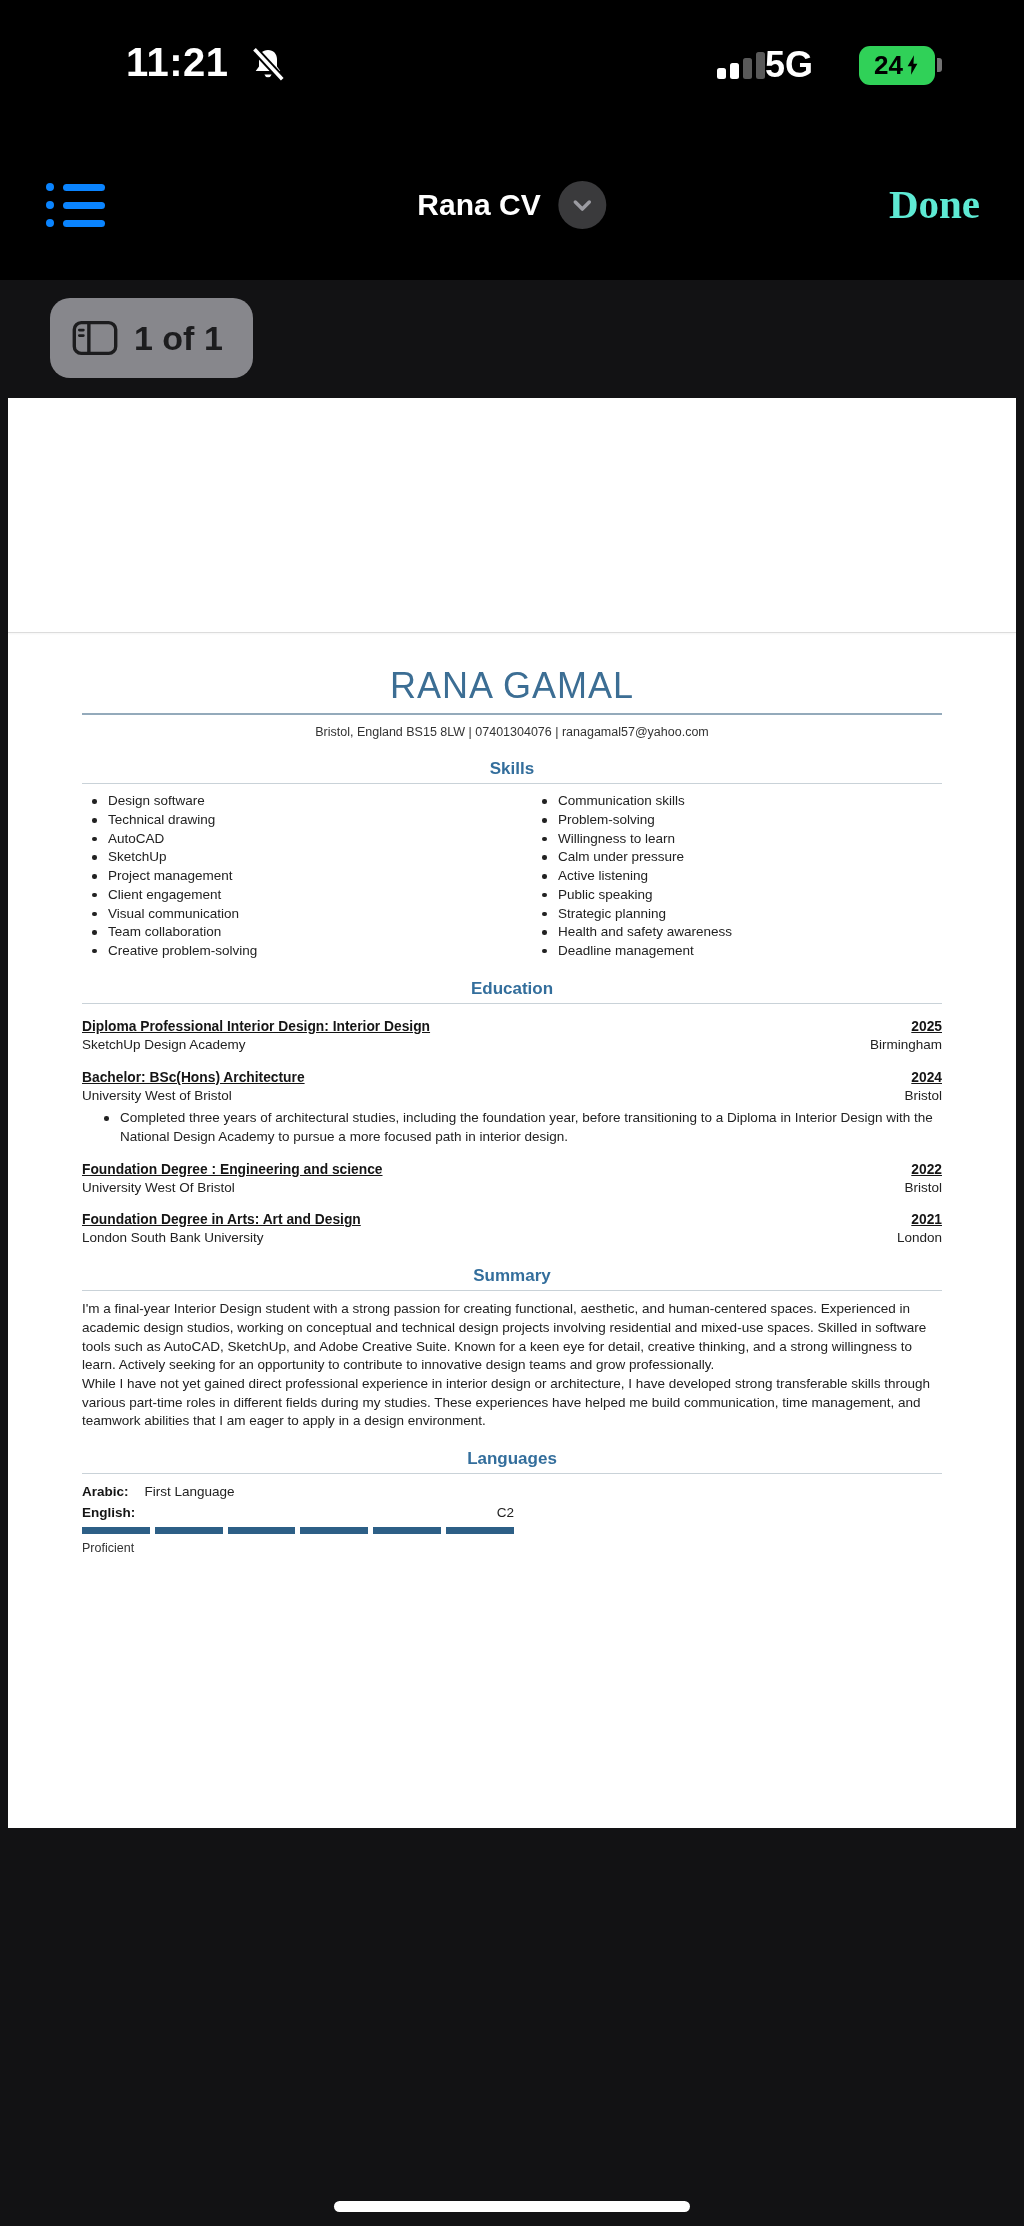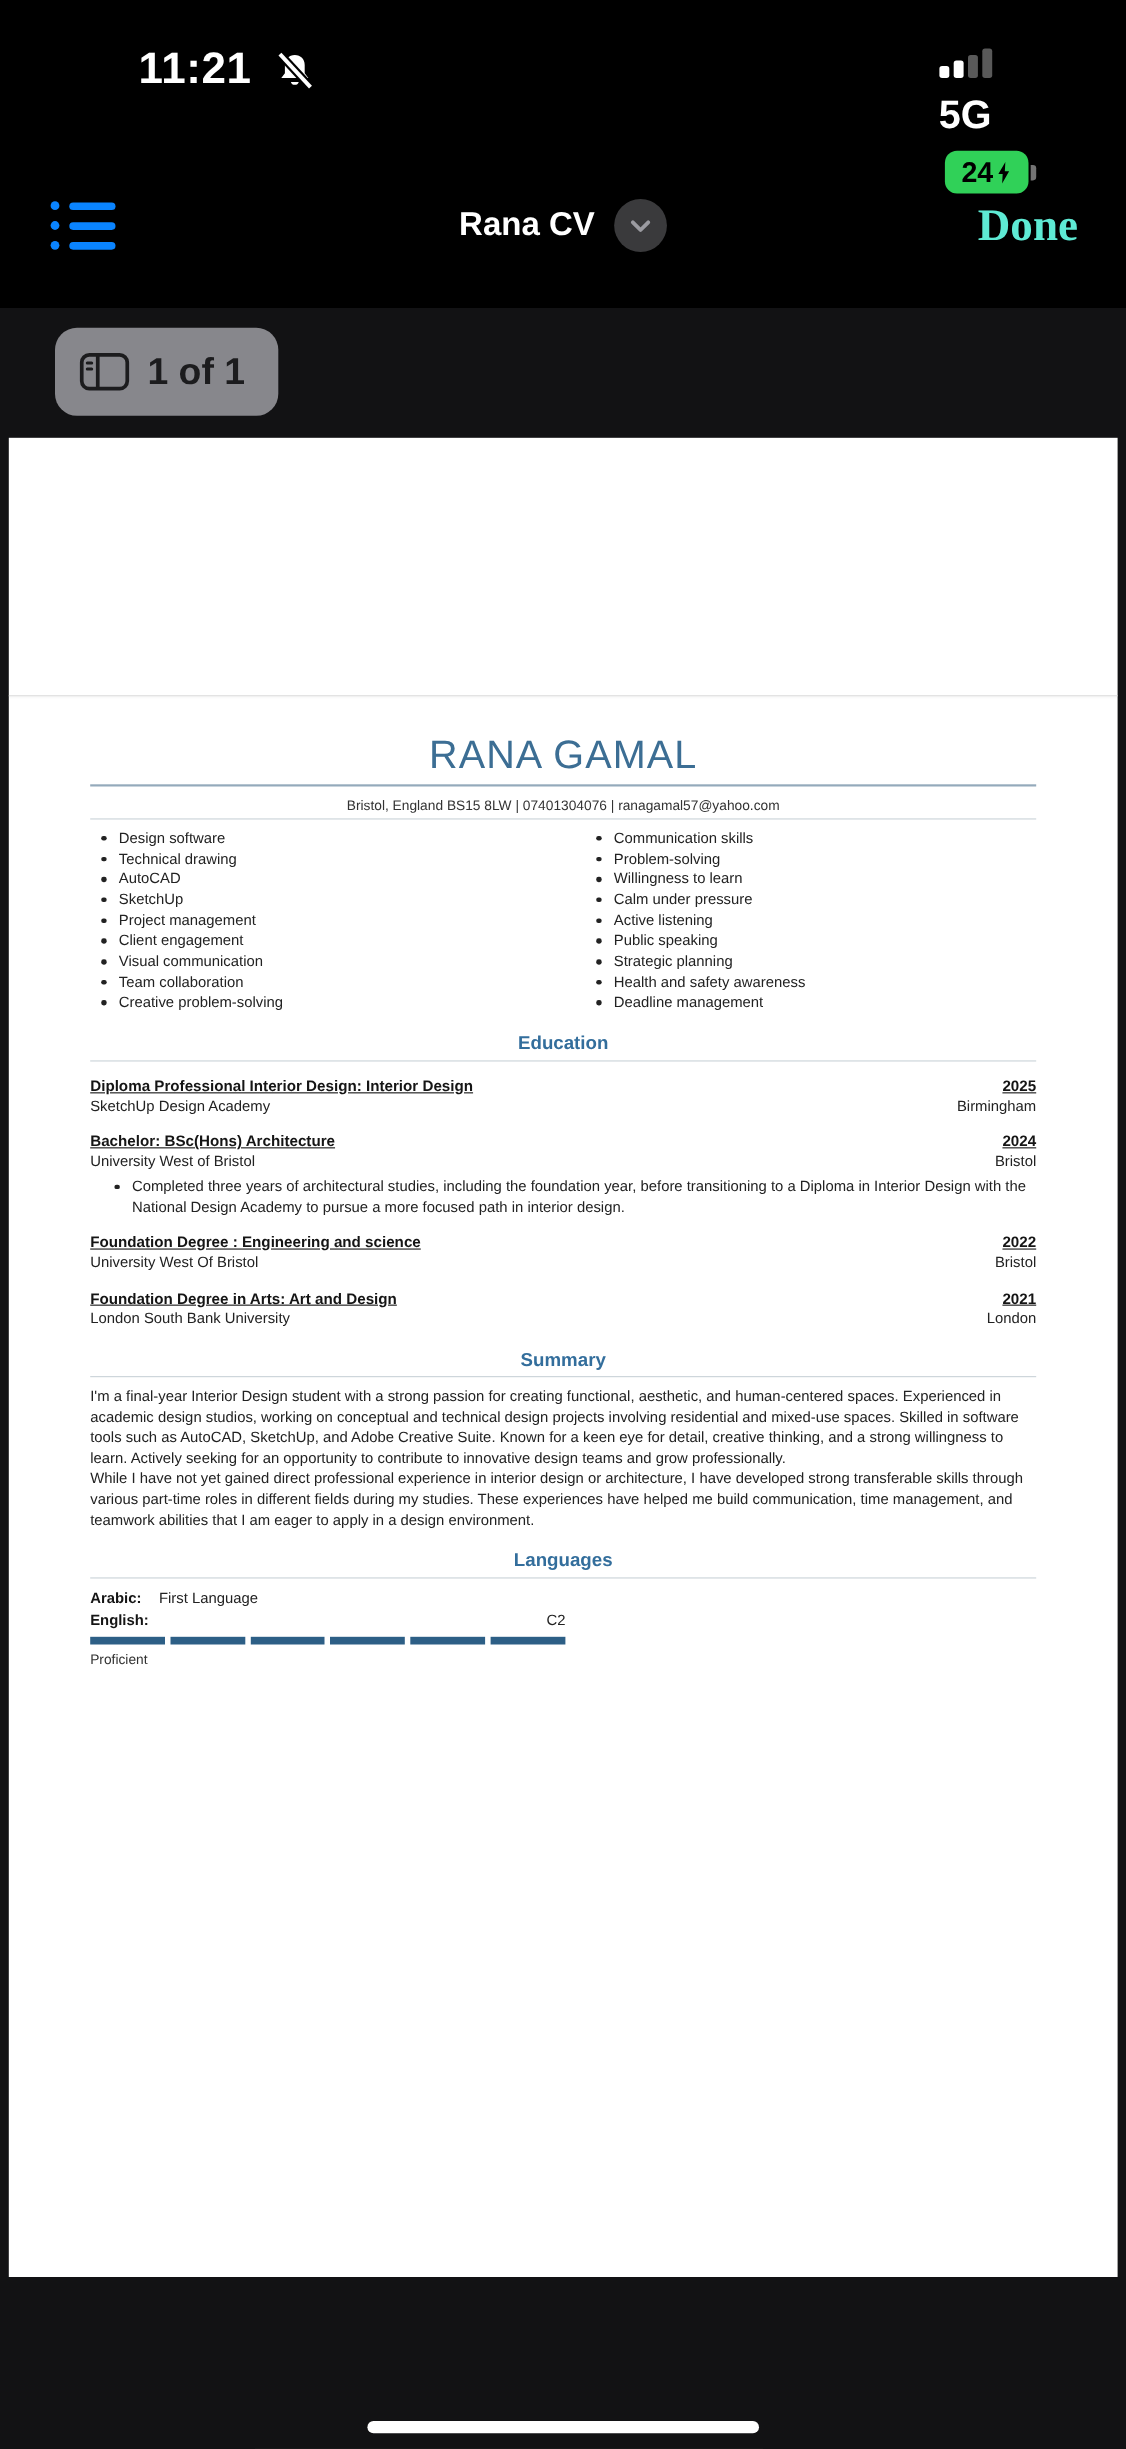--- a/index.html
+++ b/index.html
@@ -4,21 +4,21 @@
 <style>
   * { margin:0; padding:0; box-sizing:border-box; }
   html,body { background:#000; }
   body { font-family:"Liberation Sans", sans-serif; }
   .screen { position:relative; width:1024px; height:2226px; background:#000; overflow:hidden; margin:0 auto; }
 
   
   .status-bar { position:absolute; top:0; left:0; right:0; height:125px; }
   .sb-time { position:absolute; left:126px; top:40px; color:#fff; font-size:40px; font-weight:700; letter-spacing:.5px; }
   .sb-bell { position:absolute; left:247px; top:44px; width:42px; height:42px; }
-  .sb-right { position:absolute; right:82px; top:44px; display:flex; align-items:center; gap:12px;flex-direction:column; }
+  .sb-right { position:absolute; right:82px; top:44px; display:flex; align-items:center; gap:0; }
   .sb-signal { display:flex; align-items:flex-end; gap:4px; height:27px; }
   .sb-signal span { width:9px; border-radius:2.5px; background:#fff; }
   .sb-signal .b1 { height:11px; } .sb-signal .b2 { height:16px; }
   .sb-signal .b3 { height:21px; background:rgba(255,255,255,.35); }
   .sb-signal .b4 { height:27px; background:rgba(255,255,255,.35); }
   .sb-5g { color:#fff; font-size:36px; font-weight:600; }
   .sb-batt { display:flex; align-items:center;padding-left:46px; }
   .sb-batt-body { width:76px; height:39px; background:#30d158; border-radius:11px; display:flex; align-items:center; justify-content:center; gap:2px; color:#000; font-size:26px; font-weight:700; }
   .sb-batt-cap { width:5px; height:14px; background:rgba(255,255,255,.45); border-radius:0 3px 3px 0; margin-left:2px; }
 
@@ -32,21 +32,21 @@
   .nav-title { color:#fff; font-size:30px; font-weight:700; }
   .nav-chevron { width:48px; height:48px; border-radius:50%; background:#3a3a3c; display:flex; align-items:center; justify-content:center; }
   .nav-chevron svg { width:28px; height:28px; }
   .nav-done { position:absolute; right:44px; top:22px; color:#5eead4; font-size:41px; font-weight:600; cursor:pointer;font-family:Liberation Serif, serif; }
 
   
   .doc-area { position:absolute; top:280px; left:0; right:0; bottom:0; background:#121214; }
   .page-pill { position:absolute; left:50px; top:18px; height:80px; padding:0 30px 0 22px; background:#87878c; border-radius:20px; display:flex; align-items:center; gap:16px; color:#1c1c1e; font-size:34px; font-weight:600; cursor:pointer; }
   .page-pill svg { width:46px; height:38px; }
 
-  .page { position:absolute; left:8px; top:118px; width:1008px; height:1672px; background:#fff; }
+  .page { position:absolute; left:8px; top:118px; width:1008px; height:1430px; background:#fff; }
   .page-fold { position:absolute; top:234px; left:0; right:0; height:1px; background:#dcdcdc; box-shadow:0 1px 2px rgba(0,0,0,.06); }
 
   
   .cv { position:absolute; top:268px; left:74px; right:74px; color:#222; font-size:13.5px; line-height:1.38; }
   .cv-name { text-align:center; color:#3c6e94; font-size:36px; font-weight:500; letter-spacing:1px; line-height:1.1; }
   .cv-name-rule { border-bottom:2px solid #94aabb; margin-top:7px; }
   .cv-contact { text-align:center; font-size:12.5px; color:#333; margin-top:9px; }
   .cv-section-head { text-align:center; color:#336e9c; font-weight:700; font-size:17px; margin-top:16px; }
   .cv-rule { border-bottom:1px solid #c9d2d8; margin-top:3px; }
 
@@ -153,20 +153,21 @@
     </div>
 
     <div class="page">
       <div class="page-fold"></div>
 
       <div class="cv">
         <div class="cv-name">RANA GAMAL</div>
         <div class="cv-name-rule"></div>
         <div class="cv-contact">Bristol, England BS15 8LW | 07401304076 | ranagamal57@yahoo.com</div>
 
+        <div class="cv-section-head">Skills</div>
         <div class="cv-rule"></div>
         <div class="skills-cols">
           <div class="skills-col">
             <ul>
               <li>Design software</li>
               <li>Technical drawing</li>
               <li>AutoCAD</li>
               <li>SketchUp</li>
               <li>Project management</li>
               <li>Client engagement</li>

